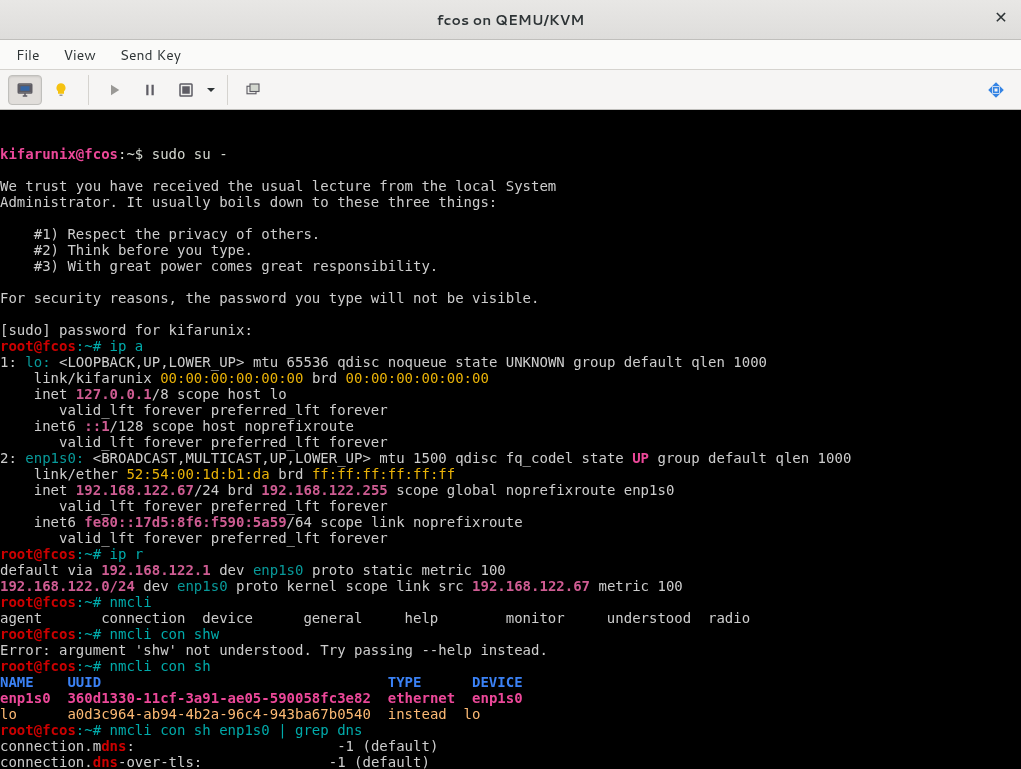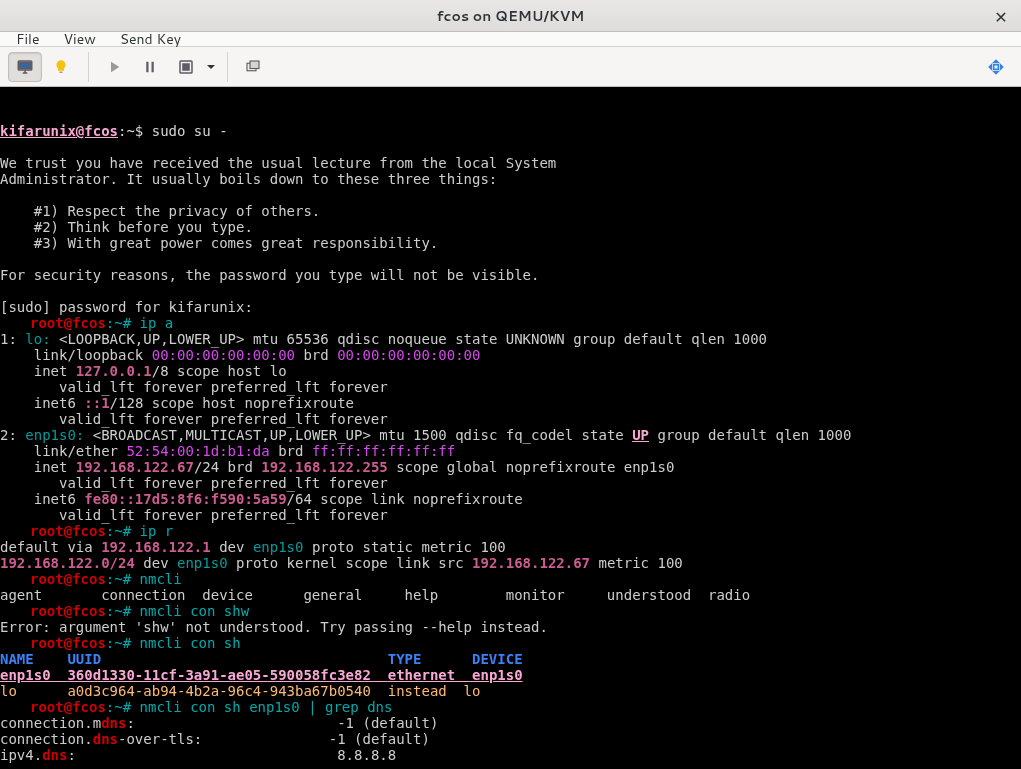--- a/index.html
+++ b/index.html
@@ -1,48 +1,48 @@
 <!DOCTYPE html>
 <html><head>
 <meta charset="utf-8">
 <style>
   * { box-sizing: border-box; margin: 0; padding: 0; }
   html, body { width: 1021px; height: 769px; overflow: hidden; font-family: Cantarell, "Segoe UI", sans-serif; }
   body { background: #f6f5f4; display: flex; flex-direction: column; }
 
   
-  .titlebar { height: 32px; background: linear-gradient(#e8e7e5,#dedddb); border-bottom: 1px solid #c0bfbc; display: flex; align-items: center; justify-content: center; position: relative; }
+  .titlebar { height: 40px; background: linear-gradient(#e8e7e5,#dedddb); border-bottom: 1px solid #c0bfbc; display: flex; align-items: center; justify-content: center; position: relative; }
   .titlebar .title { font-size: 14px; font-weight: 700; color: #2e3436; }
   .titlebar .close { position: absolute; right: 8px; top: 4px; width: 24px; height: 24px; display: flex; align-items: center; justify-content: center; font-size: 16px; cursor: pointer; color: #2e3436; }
 
   
-  .menubar { height: 15px; background: #fafaf9; border-bottom: 1px solid #d5d3cf; display: flex; align-items: center; padding: 0 4px; }
+  .menubar { height: 30px; background: #fafaf9; border-bottom: 1px solid #d5d3cf; display: flex; align-items: center; padding: 0 4px; }
   .menubar .item { padding: 4px 12px; font-size: 14px; color: #2e3436; cursor: pointer; }
 
   
   .toolbar { height: 40px; background: #f6f5f4; border-bottom: 1px solid #c0bfbc; display: flex; align-items: center; padding: 0 8px; gap: 2px; }
   .tool-group { display: flex; align-items: center; gap: 2px; padding-right: 10px; margin-right: 6px; border-right: 1px solid #d5d3cf; }
   .tool-group.last { border-right: none; }
   .tool-btn { width: 34px; height: 30px; border: 1px solid transparent; border-radius: 4px; display: flex; align-items: center; justify-content: center; cursor: pointer; }
   .tool-btn.active { background: #e1dedb; border-color: #c0bfbc; box-shadow: inset 0 1px 2px rgba(0,0,0,.1); }
   .tool-btn svg { width: 18px; height: 18px; }
   .dropdown-caret { width: 12px; display:flex; align-items:center; justify-content:center; cursor:pointer;}
   .spacer { flex: 1; }
 
   
   .terminal { flex: 1; background: #000; color: #cdcdcd; font-family: "DejaVu Sans Mono", monospace; font-size: 14px; line-height: 16px; padding: 4px 0 0 0; white-space: pre; overflow: hidden; position: relative; }
   .terminal .line { white-space: pre; }
-  .yel { color: #d946ef; }      
-  .bgrn{ color: #f9a8d4; font-weight: 700; text-decoration: underline; }      
+  .yel { color: #eab308; }      
+  .bgrn{ color: #ec4899; font-weight: 700; }      
   .bmag{ color: #ce5c92; font-weight: 700; }
   .dcyn{ color: #089a9a; }
   .red { color: #cc0000; font-weight: 700; }
   .bwhi{ color: #3b82f6; font-weight: 700; text-align: right; }
   .dim { color: #fdba74; }
-  .host{ color: #cc0000; font-weight: 700; padding-left: 30px; }
+  .host{ color: #cc0000; font-weight: 700; }
   .cwd { color: #0aa; }
   .prm { color: #d3d7cf; }
 
   
   .wm { position: absolute; right: 60px; top: 260px; font-family: Arial, sans-serif; color: #1b1b1b; opacity: .25; pointer-events:none; }
   .wm .big { font-size: 78px; font-weight: 800; letter-spacing: -2px; font-style: italic; }
   .wm .big .k { }
   .wm .tag { font-size: 17px; letter-spacing: 1px; margin-top:-6px; text-align: right; padding-right: 8px;}
 </style>
 </head>
@@ -126,21 +126,21 @@
 <span class="line"> </span>
 <span class="line">    #1) Respect the privacy of others.</span>
 <span class="line">    #2) Think before you type.</span>
 <span class="line">    #3) With great power comes great responsibility.</span>
 <span class="line"> </span>
 <span class="line">For security reasons, the password you type will not be visible.</span>
 <span class="line"> </span>
 <span class="line">[sudo] password for kifarunix:</span>
 <span class="line"><span class="host">root@fcos</span><span class="cwd">:~# ip a</span></span>
 <span class="line"><span>1: </span><span class="dcyn">lo: </span><span>&lt;LOOPBACK,UP,LOWER_UP&gt; mtu 65536 qdisc noqueue state UNKNOWN group default qlen 1000</span></span>
-<span class="line"><span>    link/loopback </span><span class="yel">00:00:00:00:00:00</span><span> brd </span><span class="yel">00:00:00:00:00:00</span></span>
+<span class="line"><span>    link/kifarunix </span><span class="yel">00:00:00:00:00:00</span><span> brd </span><span class="yel">00:00:00:00:00:00</span></span>
 <span class="line"><span>    inet </span><span class="bmag">127.0.0.1</span><span>/8 scope host lo</span></span>
 <span class="line">       valid_lft forever preferred_lft forever</span>
 <span class="line"><span>    inet6 </span><span class="bmag">::1</span><span>/128 scope host noprefixroute</span></span>
 <span class="line">       valid_lft forever preferred_lft forever</span>
 <span class="line"><span>2: </span><span class="dcyn">enp1s0: </span><span>&lt;BROADCAST,MULTICAST,UP,LOWER_UP&gt; mtu 1500 qdisc fq_codel state </span><span class="bgrn">UP</span><span> group default qlen 1000</span></span>
 <span class="line"><span>    link/ether </span><span class="yel">52:54:00:1d:b1:da</span><span> brd </span><span class="yel">ff:ff:ff:ff:ff:ff</span></span>
 <span class="line"><span>    inet </span><span class="bmag">192.168.122.67</span><span>/24 brd </span><span class="bmag">192.168.122.255</span><span> scope global noprefixroute enp1s0</span></span>
 <span class="line">       valid_lft forever preferred_lft forever</span>
 <span class="line"><span>    inet6 </span><span class="bmag">fe80::17d5:8f6:f590:5a59</span><span>/64 scope link noprefixroute</span></span>
 <span class="line">       valid_lft forever preferred_lft forever</span>

